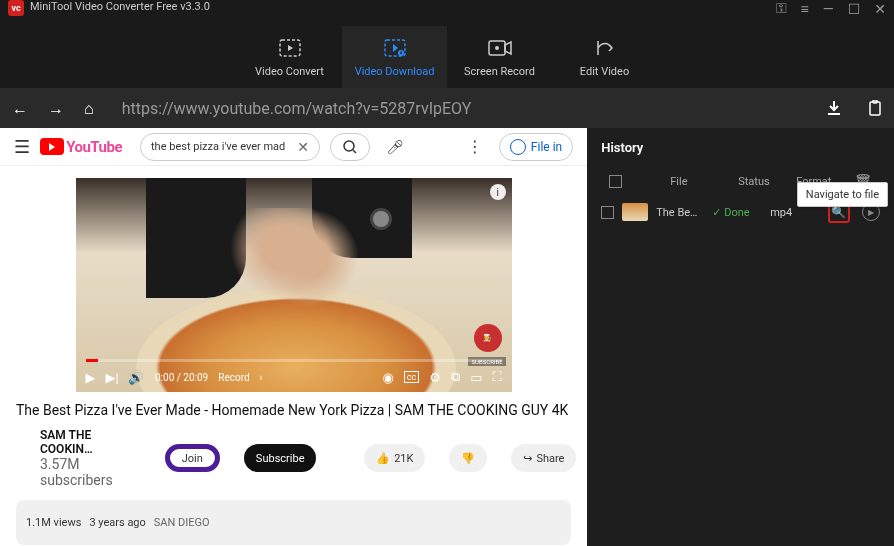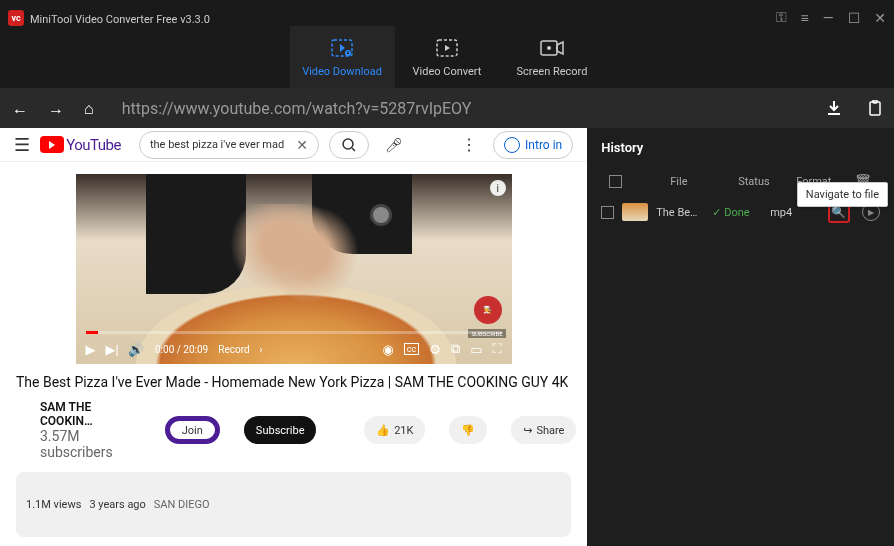--- a/index.html
+++ b/index.html
@@ -1,17 +1,17 @@
 <!DOCTYPE html>
 <html><head>
 <meta charset="utf-8">
 <style>
 *{margin:0;padding:0;box-sizing:border-box;font-family:-apple-system,BlinkMacSystemFont,"Segoe UI",Roboto,Arial,sans-serif}
 body{background:#1a1a1a;width:894px;height:546px;overflow:hidden;color:#ccc;font-size:12px}
-.titlebar{height:26px;background:#1a1a1a;display:flex;align-items:flex-end;padding:0 8px}
+.titlebar{height:26px;background:#1a1a1a;display:flex;align-items:flex-start;padding:0 8px}
 .titlebar .logo{width:16px;height:16px;background:#d02020;border-radius:3px;display:flex;align-items:center;justify-content:center;font-size:9px;color:#fff;font-weight:bold;margin-right:6px}
 .titlebar .title{font-size:11px;color:#ccc;flex:1}
 .titlebar .ctrl{display:flex;gap:14px;align-items:center}
 .titlebar .ctrl span{color:#999;font-size:14px;cursor:pointer}
 .titlebar .key{color:#e6a23c}
 .tabs{height:62px;display:flex;justify-content:center;align-items:center;gap:0}
 .tab{width:105px;height:62px;display:flex;flex-direction:column;align-items:center;justify-content:center;gap:6px;color:#ccc;cursor:pointer}
 .tab.active{background:#262626;color:#2e8bff}
 .tab .icon{font-size:18px;height:22px;display:flex;align-items:center}
 .tab .lbl{font-size:11px}
@@ -20,21 +20,21 @@
 .nav .home{color:#fff;font-size:16px;cursor:pointer}
 .nav .url{flex:1;color:#999;font-size:16px;padding:0 8px}
 .nav .dl,.nav .cp{color:#fff;font-size:16px;cursor:pointer;margin-left:6px}
 .content{display:flex;height:418px}
 .browser{width:596px;background:#fff;display:flex;flex-direction:column;overflow:hidden}
 .ythead{height:44px;display:flex;align-items:center;padding:0 14px;gap:10px;border-bottom:1px solid #eee}
 .ythead .ham{font-size:18px;color:#333;cursor:pointer}
 .ytlogo{display:flex;align-items:center;gap:2px}
 .ytlogo .play{width:24px;height:17px;background:#f00;border-radius:4px;display:flex;align-items:center;justify-content:center}
 .ytlogo .play::after{content:"";border-left:6px solid #fff;border-top:4px solid transparent;border-bottom:4px solid transparent}
-.ytlogo .txt{font-size:15px;font-weight:400;color:#4c1d95;letter-spacing:-0.5px}
+.ytlogo .txt{font-size:15px;font-weight:700;color:#ec4899;letter-spacing:-0.5px}
 .search{flex:1;max-width:180px;height:28px;border:1px solid #ccc;border-radius:14px;display:flex;align-items:center;padding:0 10px;margin-left:8px}
 .search input{border:none;outline:none;flex:1;font-size:11px;color:#333;width:100%}
 .search .clr{color:#666;font-size:14px;cursor:pointer}
 .sbtn{width:40px;height:28px;border:1px solid #ccc;border-radius:14px;display:flex;align-items:center;justify-content:center;cursor:pointer;color:#333}
 .mic{width:30px;height:30px;border-radius:50%;display:flex;align-items:center;justify-content:center;cursor:pointer;color:#333;font-size:14px}
 .dots{font-size:16px;color:#333;cursor:pointer;margin-left:auto}
 .signin{height:28px;border:1px solid #ccc;border-radius:14px;display:flex;align-items:center;padding:0 10px;gap:5px;color:#065fd4;font-size:12px;cursor:pointer;margin-left:6px}
 .signin .av{width:16px;height:16px;border:1px solid #065fd4;border-radius:50%}
 .vid{margin:12px auto 0;width:436px;height:246px;background:#2a2a2a;position:relative;overflow:hidden}
 .vid .scene{position:absolute;inset:0;background:linear-gradient(180deg,#3a2f28 0%,#e8dcc8 35%,#d8c8a8 100%)}
@@ -58,21 +58,21 @@
 .meta .avatar{width:30px;height:30px;border-radius:50%;background:linear-gradient(#d8b090,#c89070)}
 .meta .chinfo{display:flex;flex-direction:column}
 .meta .chname{font-size:12px;font-weight:600;color:#111}
 .meta .subs{font-size:14px;color:#666}
 .pill{height:28px;border-radius:14px;display:flex;align-items:center;padding:0 12px;font-size:11px;cursor:pointer;gap:4px}
 .pill.hollow{border:5px solid #4c1d95;color:#333}
 .pill.dark{background:#111;color:#fff}
 .pill.gray{background:#f0f0f0;color:#333}
 .meta .sp{flex:0 0 4px}
 .more{font-size:16px;color:#333;cursor:pointer;padding:0 4px}
-.stats{margin:8px 16px 9px;padding:26px 10px;background:#f0f0f0;border-radius:8px;font-size:11px;color:#333;display:flex;gap:8px}
+.stats{margin:8px 16px 1px;padding:16px 10px;background:#f0f0f0;border-radius:8px;font-size:11px;color:#333;display:flex;gap:8px}
 .stats .loc{color:#666}
 .sidebar{flex:1;background:#1e1e1e;padding:12px 14px;color:#ccc;position:relative}
 .sidebar .htitle{font-size:13px;font-weight:600;color:#fff;margin-bottom:14px}
 .hhead{display:flex;align-items:center;font-size:11px;color:#aaa;padding:4px 8px;gap:8px}
 .hhead .cb{width:13px;height:13px;border:1px solid #888}
 .hhead .col-file{margin-left:40px;width:60px}
 .hhead .col-status{width:50px}
 .hhead .col-format{width:50px}
 .hhead .trash{margin-left:auto;color:#aaa;font-size:14px;cursor:pointer}
 .hrow{display:flex;align-items:center;padding:8px 0;gap:8px;font-size:11px}
@@ -95,49 +95,57 @@
   <div class="ctrl">
     <span class="key">⚿</span>
     <span>≡</span>
     <span>—</span>
     <span>☐</span>
     <span>✕</span>
   </div>
 </div>
 
 <div class="tabs">
+  <div class="tab">
+    <div class="icon">
+        <svg width="22" height="18" viewBox="0 0 22 18" fill="none" stroke="#ccc" stroke-width="1.5">
+          <rect x="1" y="1" width="20" height="16" rx="2" stroke-dasharray="3 2"></rect>
+          <path d="M9 6l5 3-5 3z" fill="#ccc" stroke="none"></path>
+        </svg>
+      </div>
+    <div class="lbl">Video Convert</div>
+  </div>
   <div class="tab active">
     <div class="icon">
         <svg width="22" height="18" viewBox="0 0 22 18" fill="none" stroke="#2e8bff" stroke-width="1.5">
           <rect x="1" y="1" width="20" height="16" rx="2" stroke-dasharray="3 2"></rect>
           <path d="M9 5l5 4-5 4z" fill="#2e8bff" stroke="none"></path>
           <circle cx="17" cy="14" r="3" fill="#2e8bff" stroke="none"></circle>
           <path d="M17 12v3m-1-1l1 1 1-1" stroke="#1a1a1a" stroke-width="1"></path>
         </svg>
       </div>
     <div class="lbl">Video Download</div>
   </div>
   <div class="tab">
     <div class="icon">
-        <svg width="22" height="18" viewBox="0 0 22 18" fill="none" stroke="#ccc" stroke-width="1.5">
-          <rect x="1" y="1" width="20" height="16" rx="2" stroke-dasharray="3 2"></rect>
-          <path d="M9 6l5 3-5 3z" fill="#ccc" stroke="none"></path>
-        </svg>
-      </div>
-    <div class="lbl">Video Convert</div>
-  </div>
-  <div class="tab">
-    <div class="icon">
         <svg width="24" height="16" viewBox="0 0 24 16" fill="none" stroke="#ccc" stroke-width="1.5">
           <rect x="1" y="1" width="16" height="14" rx="2"></rect>
           <path d="M17 5l6-3v12l-6-3z"></path>
           <circle cx="9" cy="8" r="2" fill="#ccc" stroke="none"></circle>
         </svg>
       </div>
     <div class="lbl">Screen Record</div>
+  </div>
+  <div class="tab">
+    <div class="icon">
+        <svg width="20" height="20" viewBox="0 0 20 20" fill="none" stroke="#ccc" stroke-width="1.5">
+          <path d="M3 3v14M3 10c4-6 10-6 14 0M14 7l3 3-3 3"></path>
+        </svg>
+      </div>
+    <div class="lbl">Edit Video</div>
   </div>
 </div>
 
 <div class="nav">
   <span class="arrow">←</span>
   <span class="arrow">→</span>
   <span class="home">⌂</span>
   <div class="url">https://www.youtube.com/watch?v=5287rvIpEOY</div>
   <span class="dl">
       <svg width="16" height="16" viewBox="0 0 16 16" fill="#fff">
@@ -167,21 +175,21 @@
       <div class="sbtn">
           <svg width="14" height="14" viewBox="0 0 14 14" fill="none" stroke="#333" stroke-width="1.5">
             <circle cx="6" cy="6" r="5"></circle>
             <path d="M10 10l3 3"></path>
           </svg>
         </div>
       <div class="mic">🎤︎</div>
       <span class="dots">⋮</span>
       <div class="signin">
         <span class="av"></span>
-        <span>Intro in</span>
+        <span>File in</span>
       </div>
     </div>
 
     <div class="vid">
       <div class="scene">
         <div class="arm1"></div>
           <div class="arm2"></div>
           <div class="watch"></div>
         <div class="pizza"></div>
           <div class="hands"></div>

